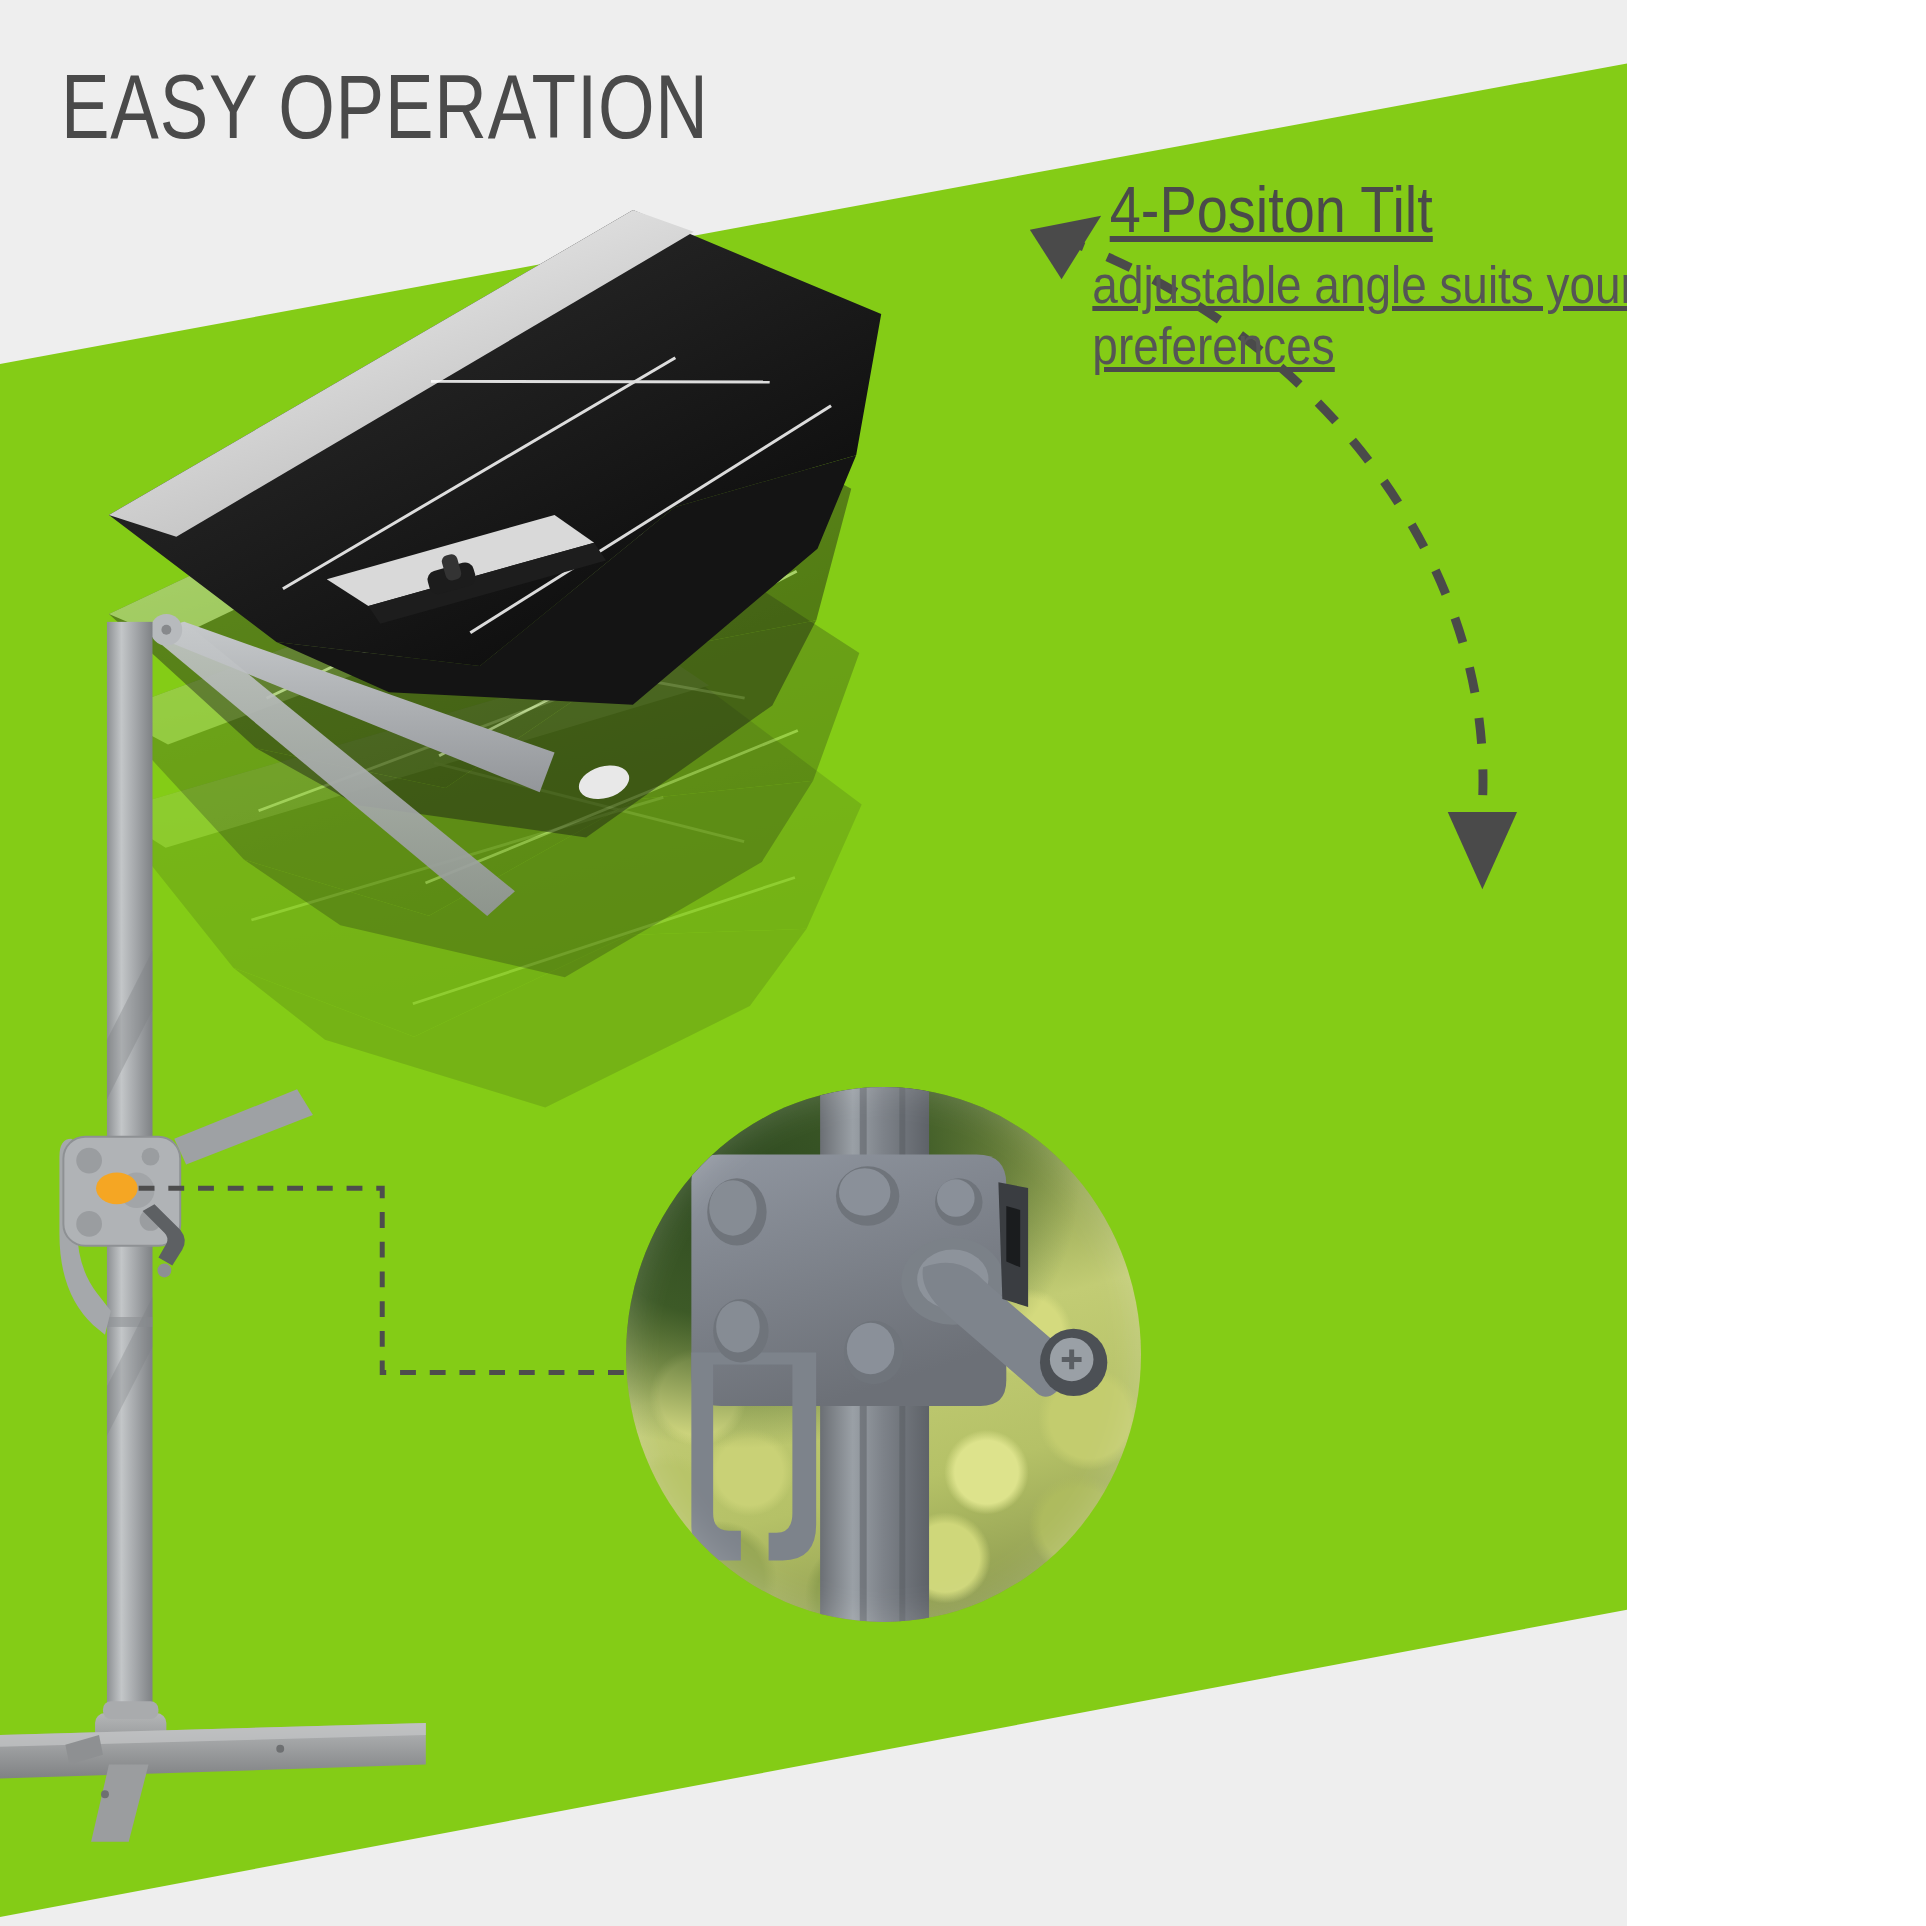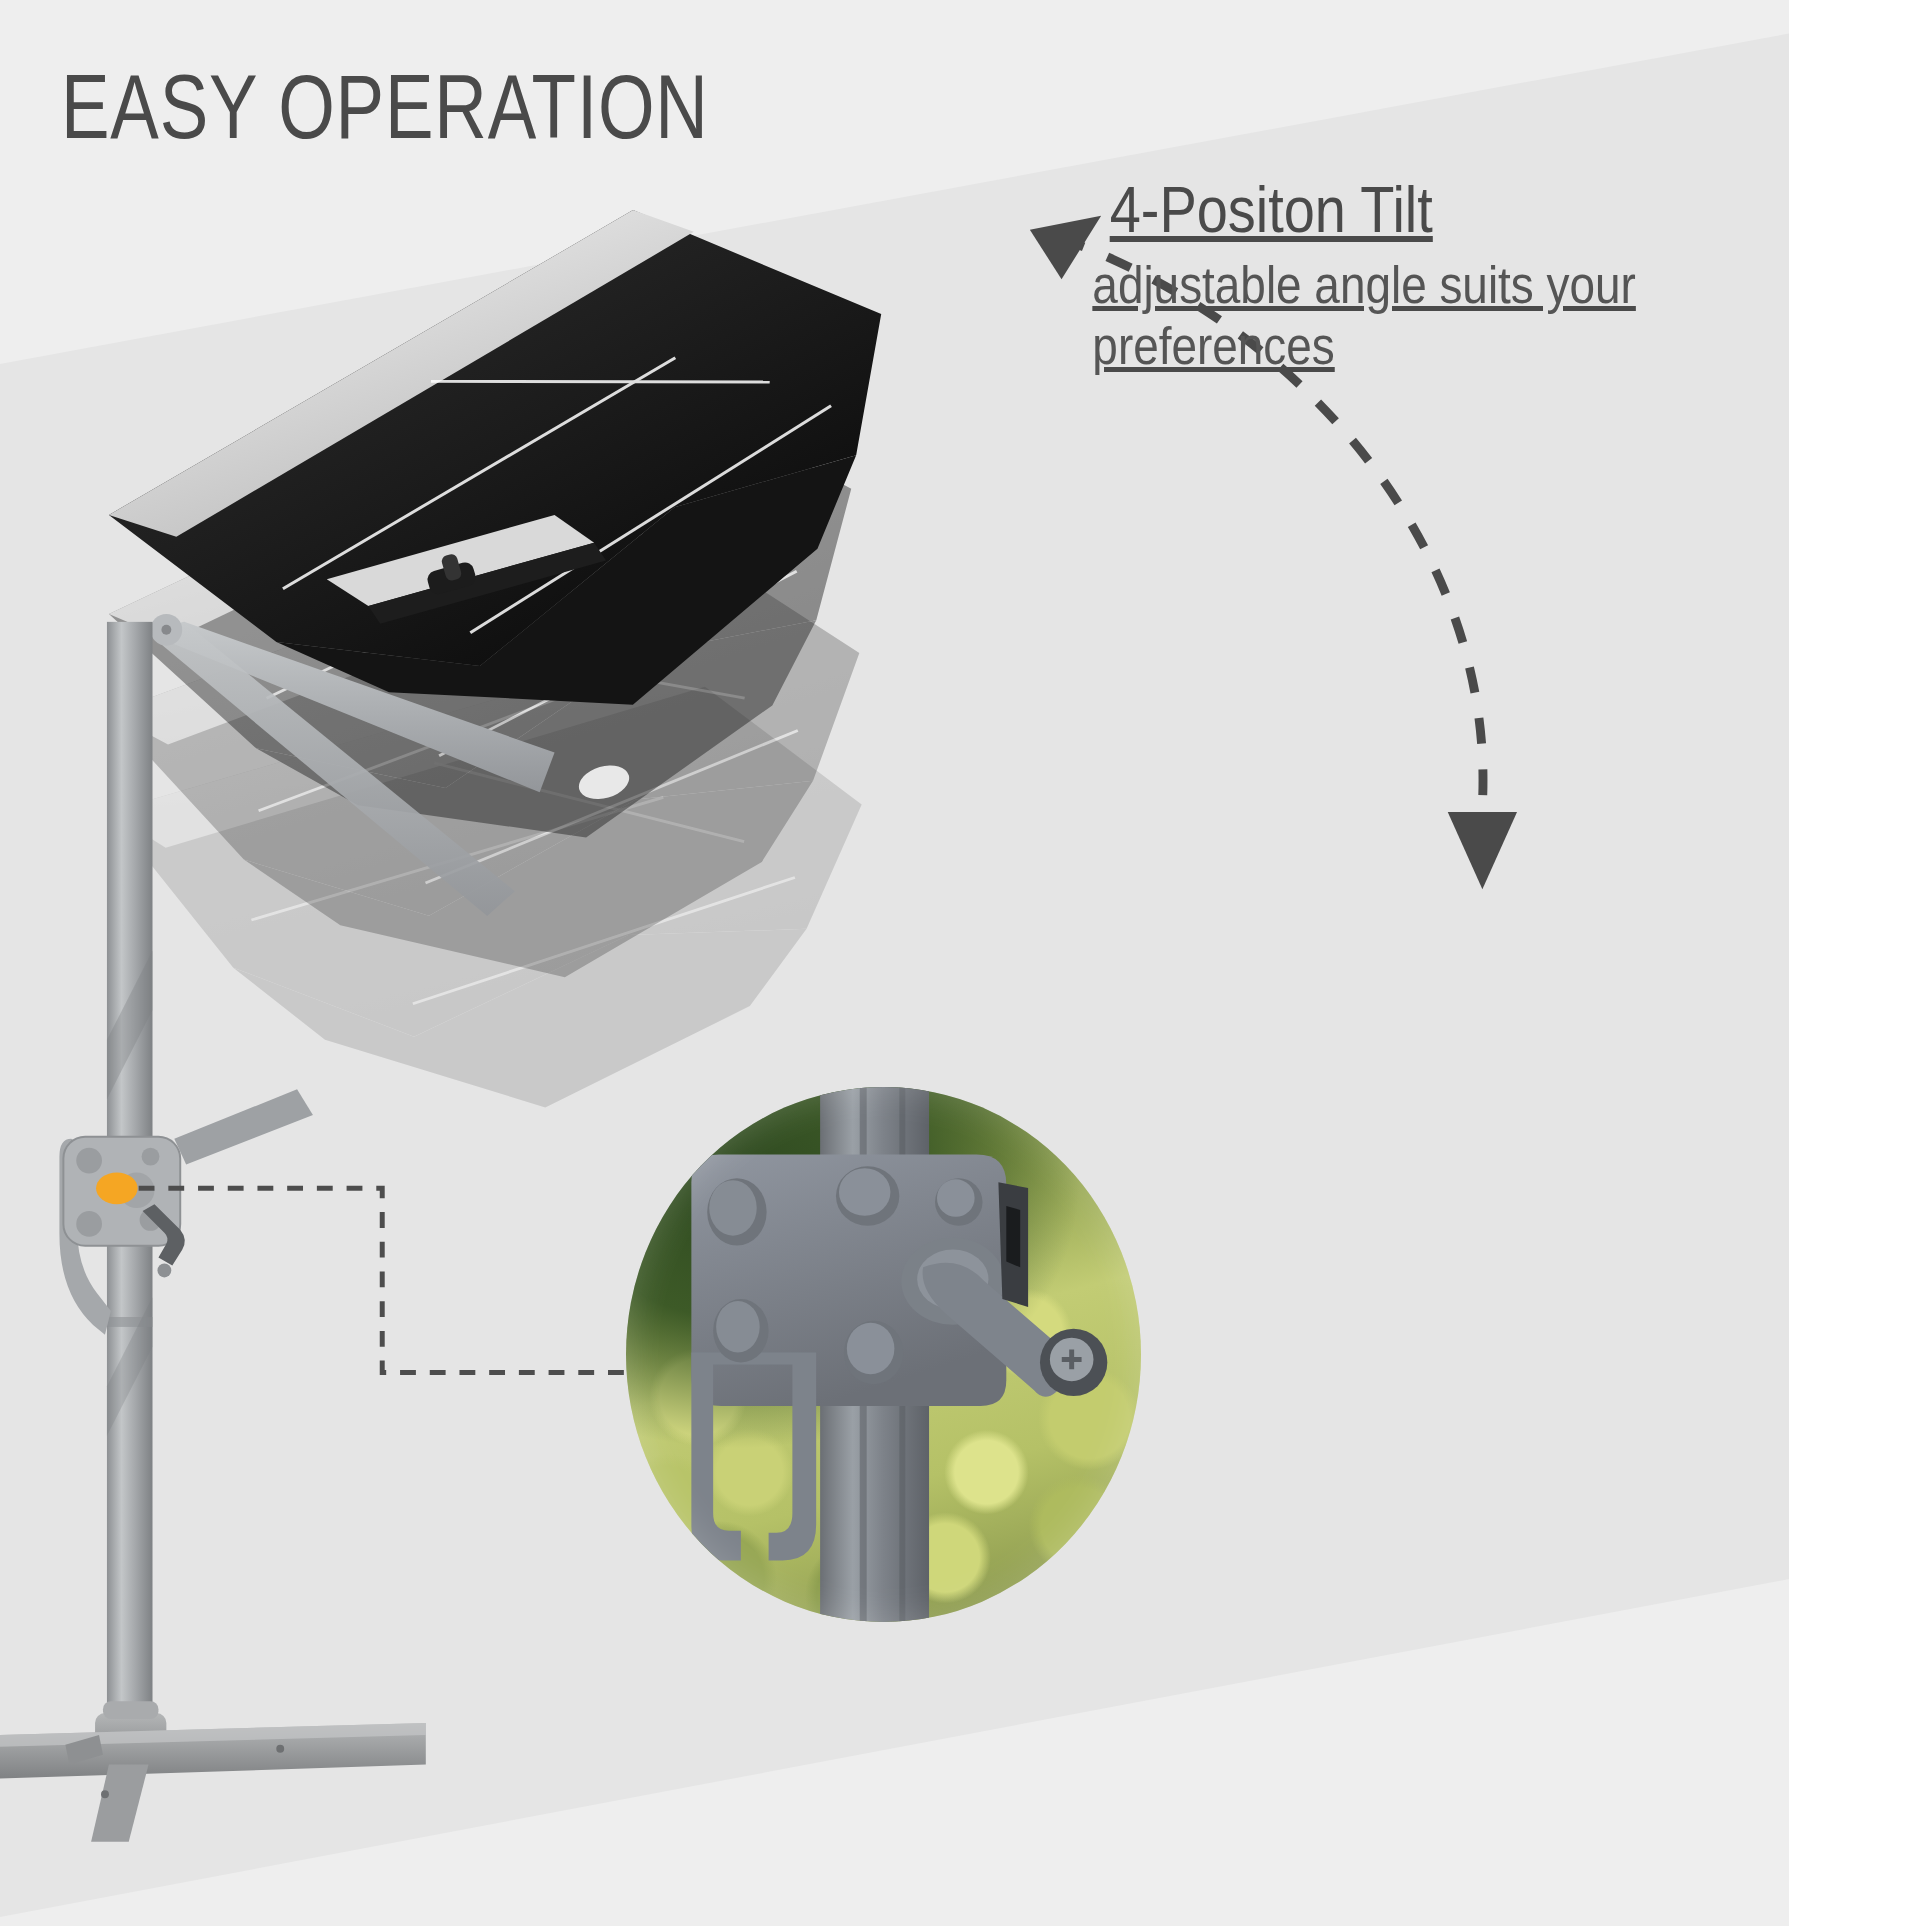--- a/index.html
+++ b/index.html
@@ -1,18 +1,18 @@
 <!DOCTYPE html>
 <html><head>
 <meta charset="utf-8">
 <style>
   html,body{margin:0;padding:0;background:#fff;}
   body{width:1927px;height:1927px;overflow:hidden;
        font-family:"Liberation Sans","DejaVu Sans",sans-serif;}
-  #stage{position:relative;width:1789px;height:1927px;background:#e5e5e5;overflow:hidden;}
+  #stage{position:relative;width:1627px;height:1927px;background:#84cc16;overflow:hidden;}
 
   
   .band{position:absolute;left:0;width:1927px;background:#eeeeee;}
   #band-top{top:0;height:376px;
     clip-path:polygon(0 0,1927px 0,1927px 8px,0 364px);}
   #band-bottom{top:1505px;height:422px;
     clip-path:polygon(0 412px,1927px 48px,1927px 422px,0 422px);}
 
   
   #title{position:absolute;left:61px;top:61px;

